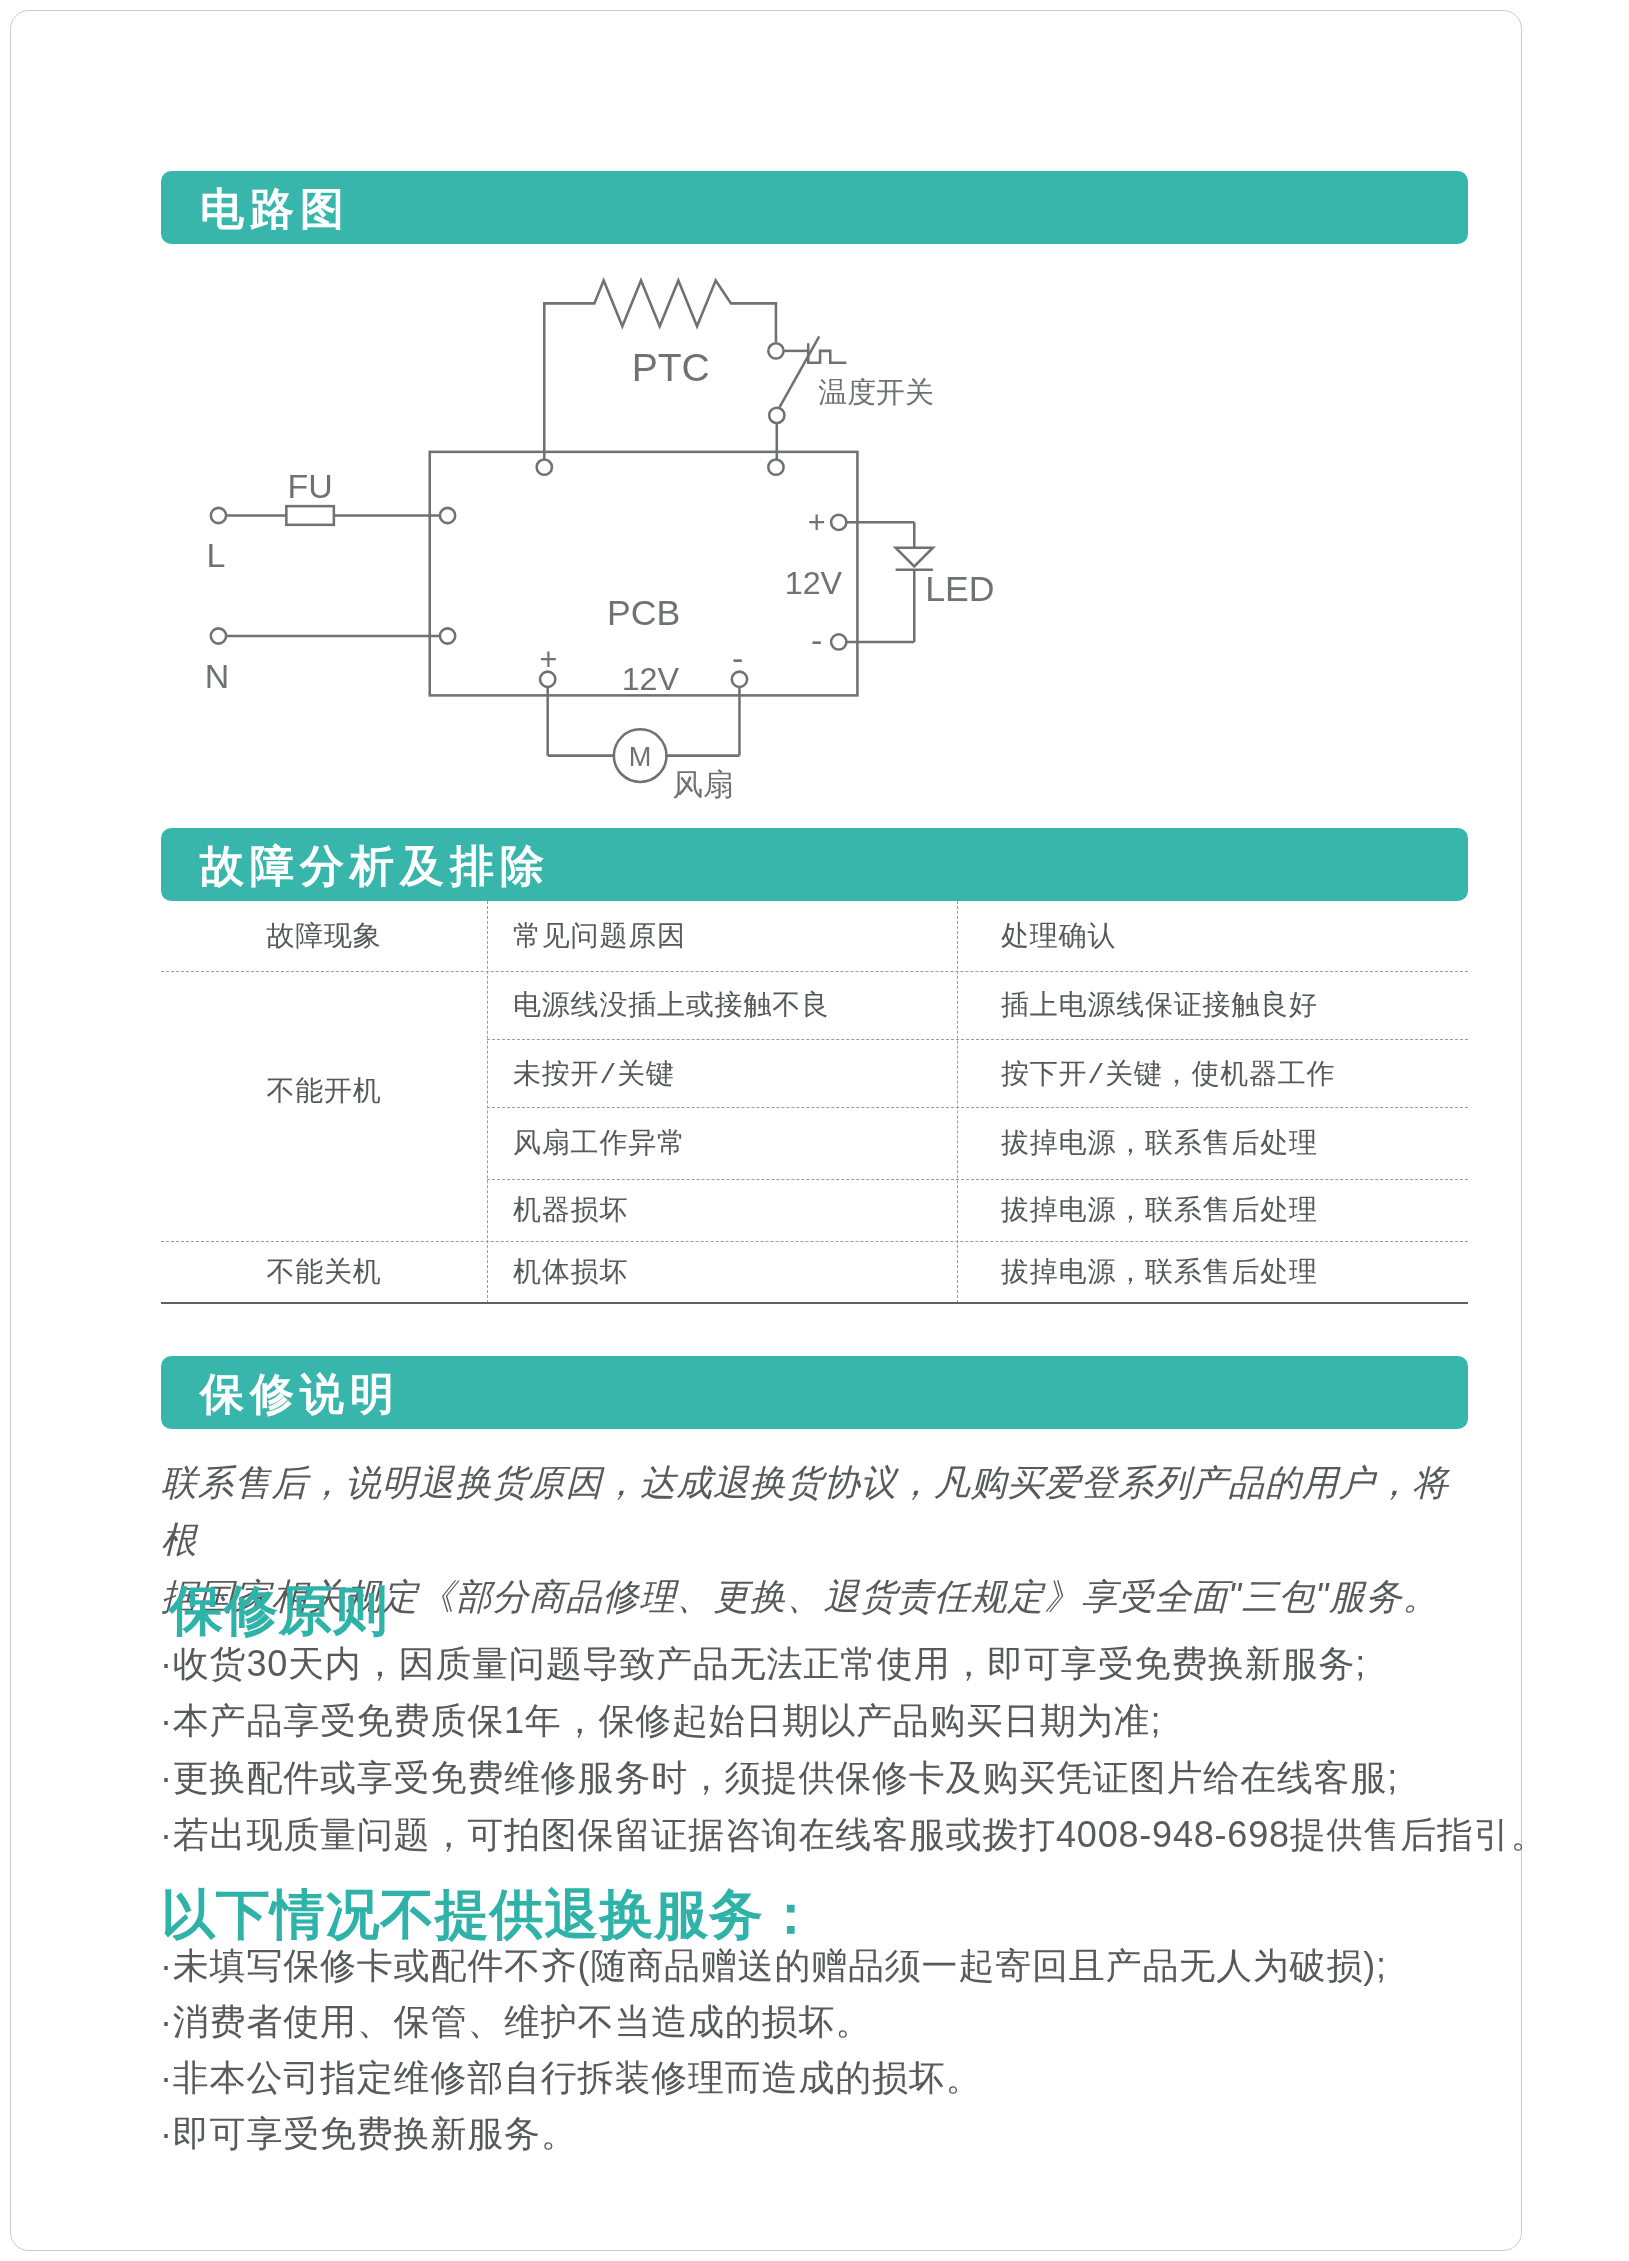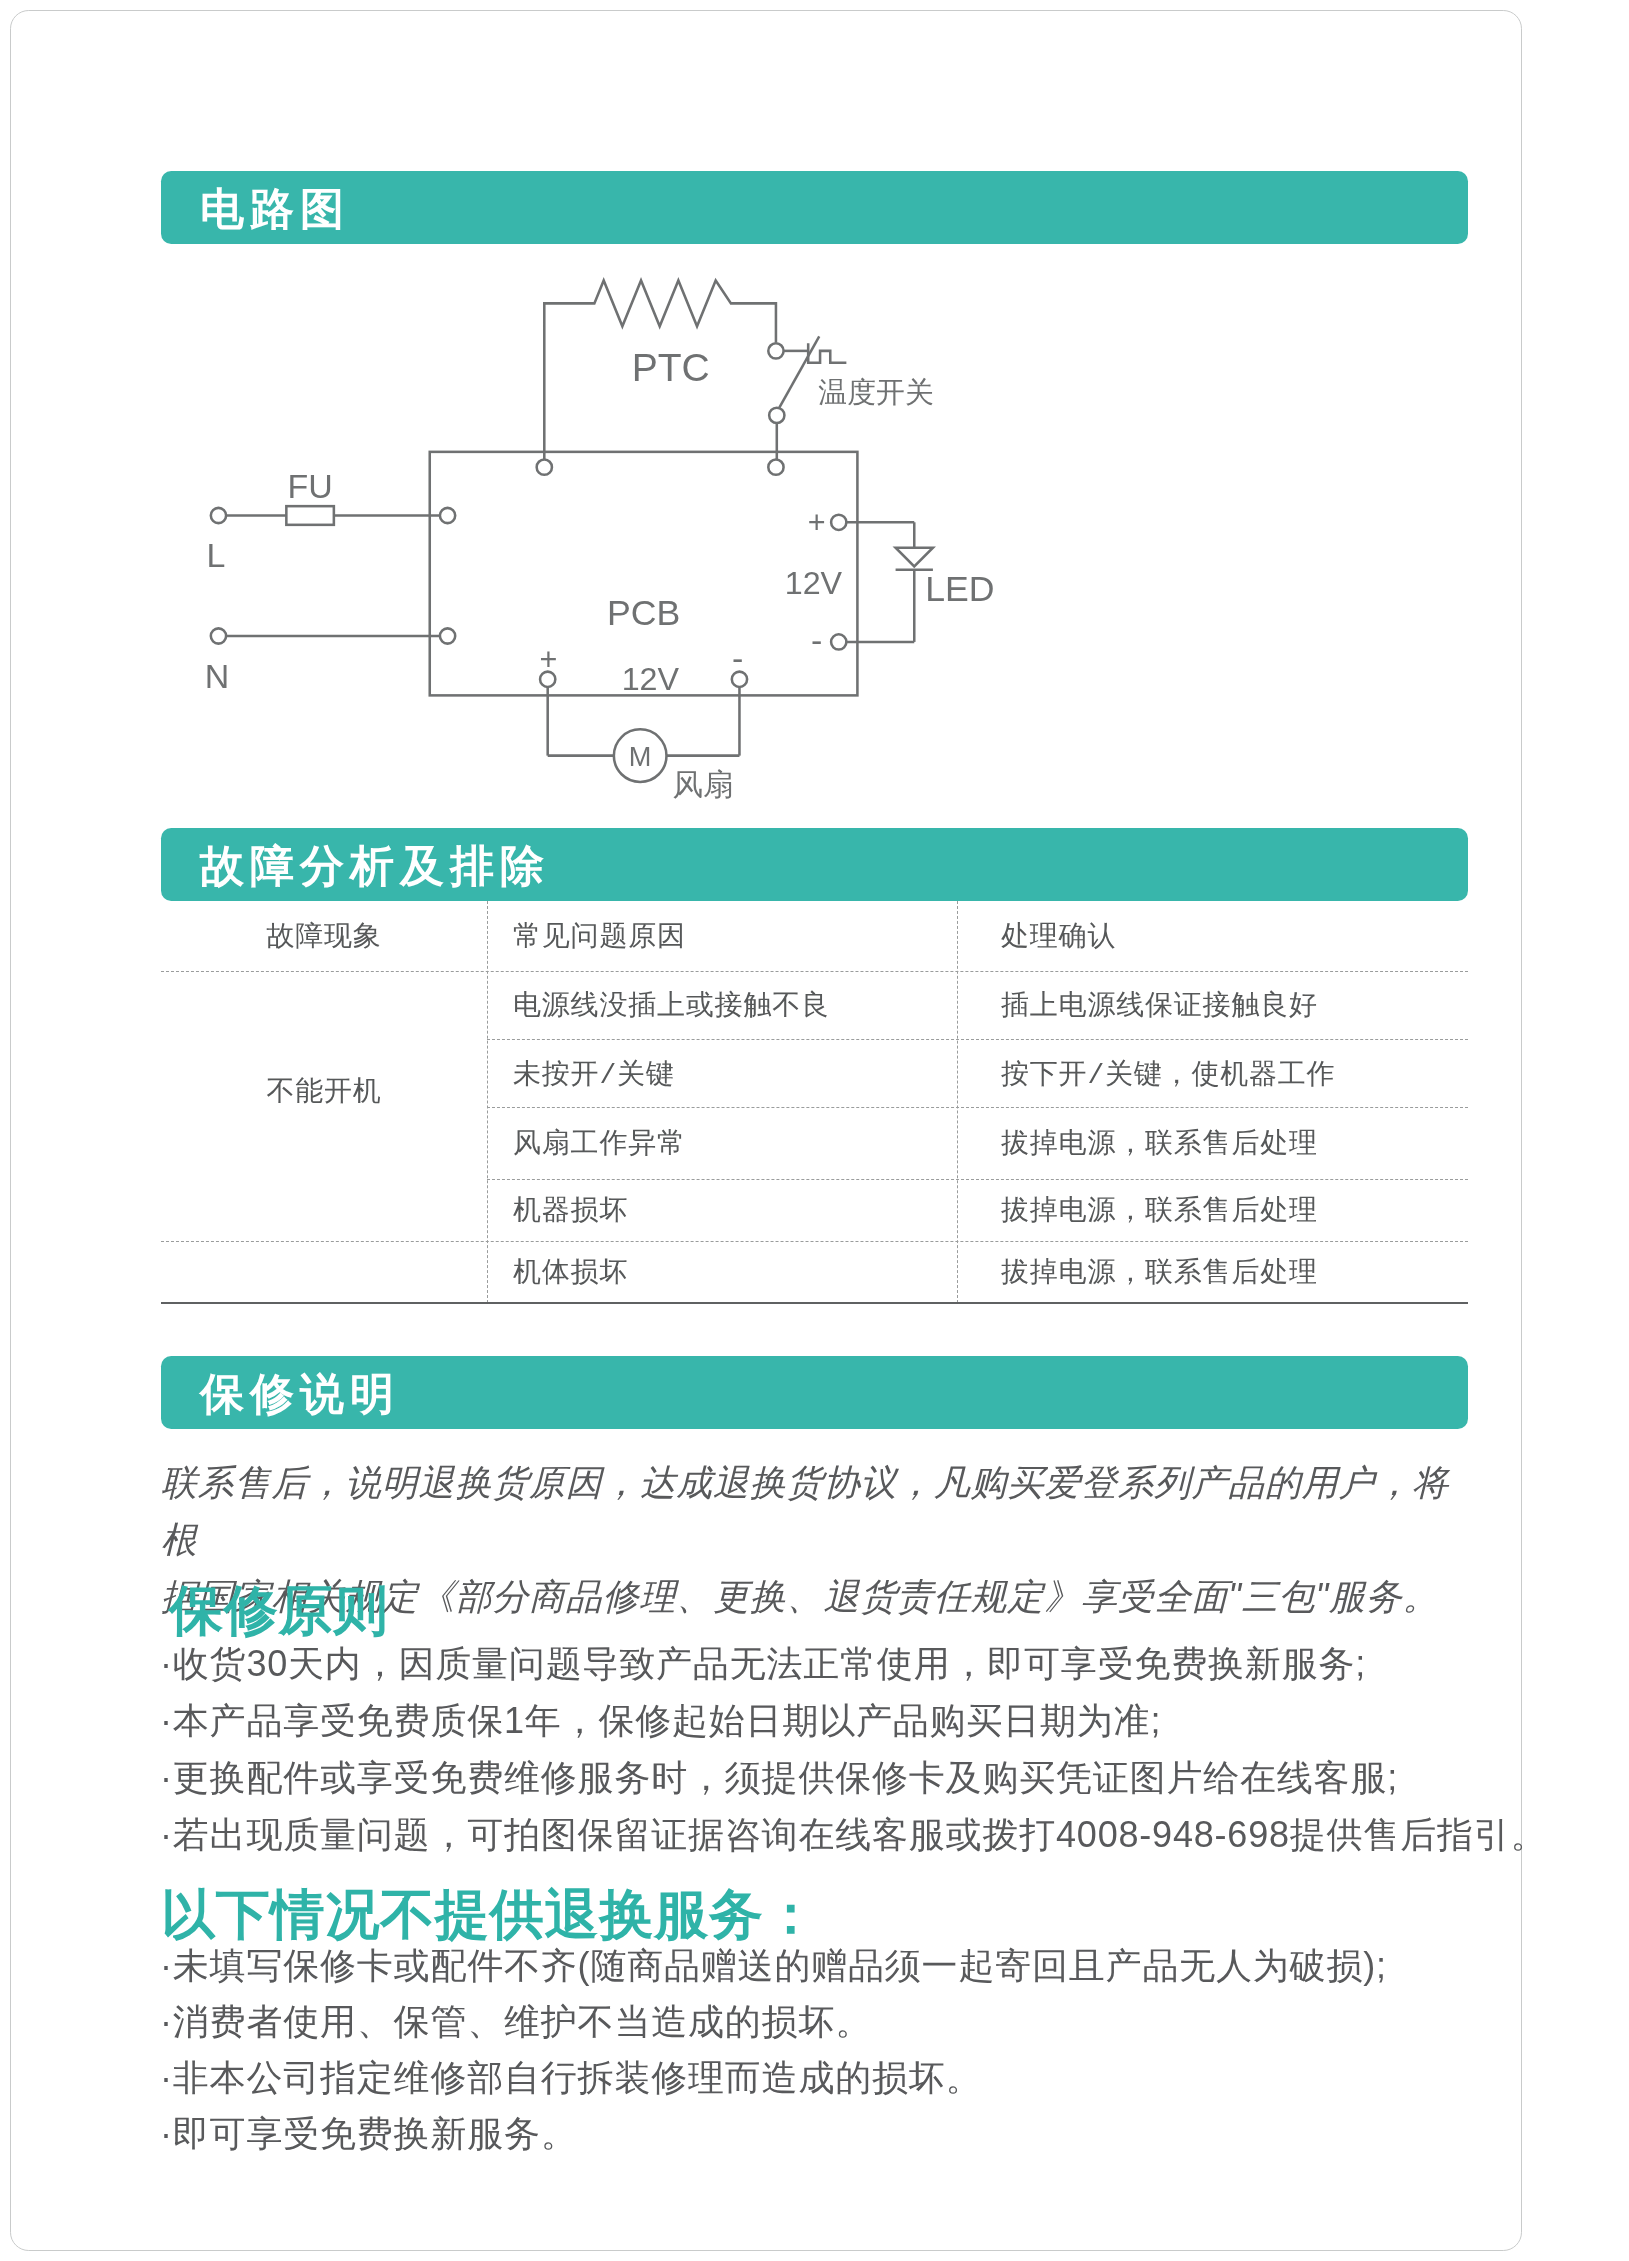--- a/index.html
+++ b/index.html
@@ -157,20 +157,21 @@
 
     <div class="ft-cell" style="left:352px;top:138px;height:69px;">未按开/关键</div>
     <div class="ft-cell" style="left:840px;top:138px;height:69px;">按下开/关键，使机器工作</div>
 
     <div class="ft-cell" style="left:352px;top:206px;height:72px;">风扇工作异常</div>
     <div class="ft-cell" style="left:840px;top:206px;height:72px;">拔掉电源，联系售后处理</div>
 
     <div class="ft-cell" style="left:352px;top:278px;height:61px;">机器损坏</div>
     <div class="ft-cell" style="left:840px;top:278px;height:61px;">拔掉电源，联系售后处理</div>
 
+    <div class="ft-cell ft-center" style="left:0;top:340px;width:326px;height:62px;">不能关机</div>
     <div class="ft-cell" style="left:352px;top:340px;height:62px;">机体损坏</div>
     <div class="ft-cell" style="left:840px;top:340px;height:62px;">拔掉电源，联系售后处理</div>
   </div>
 
   <div class="section-bar bar-warranty">
     <span>保修说明</span>
   </div>
 
   <div class="intro">
     <div>联系售后，说明退换货原因，达成退换货协议，凡购买爱登系列产品的用户，将根</div>

